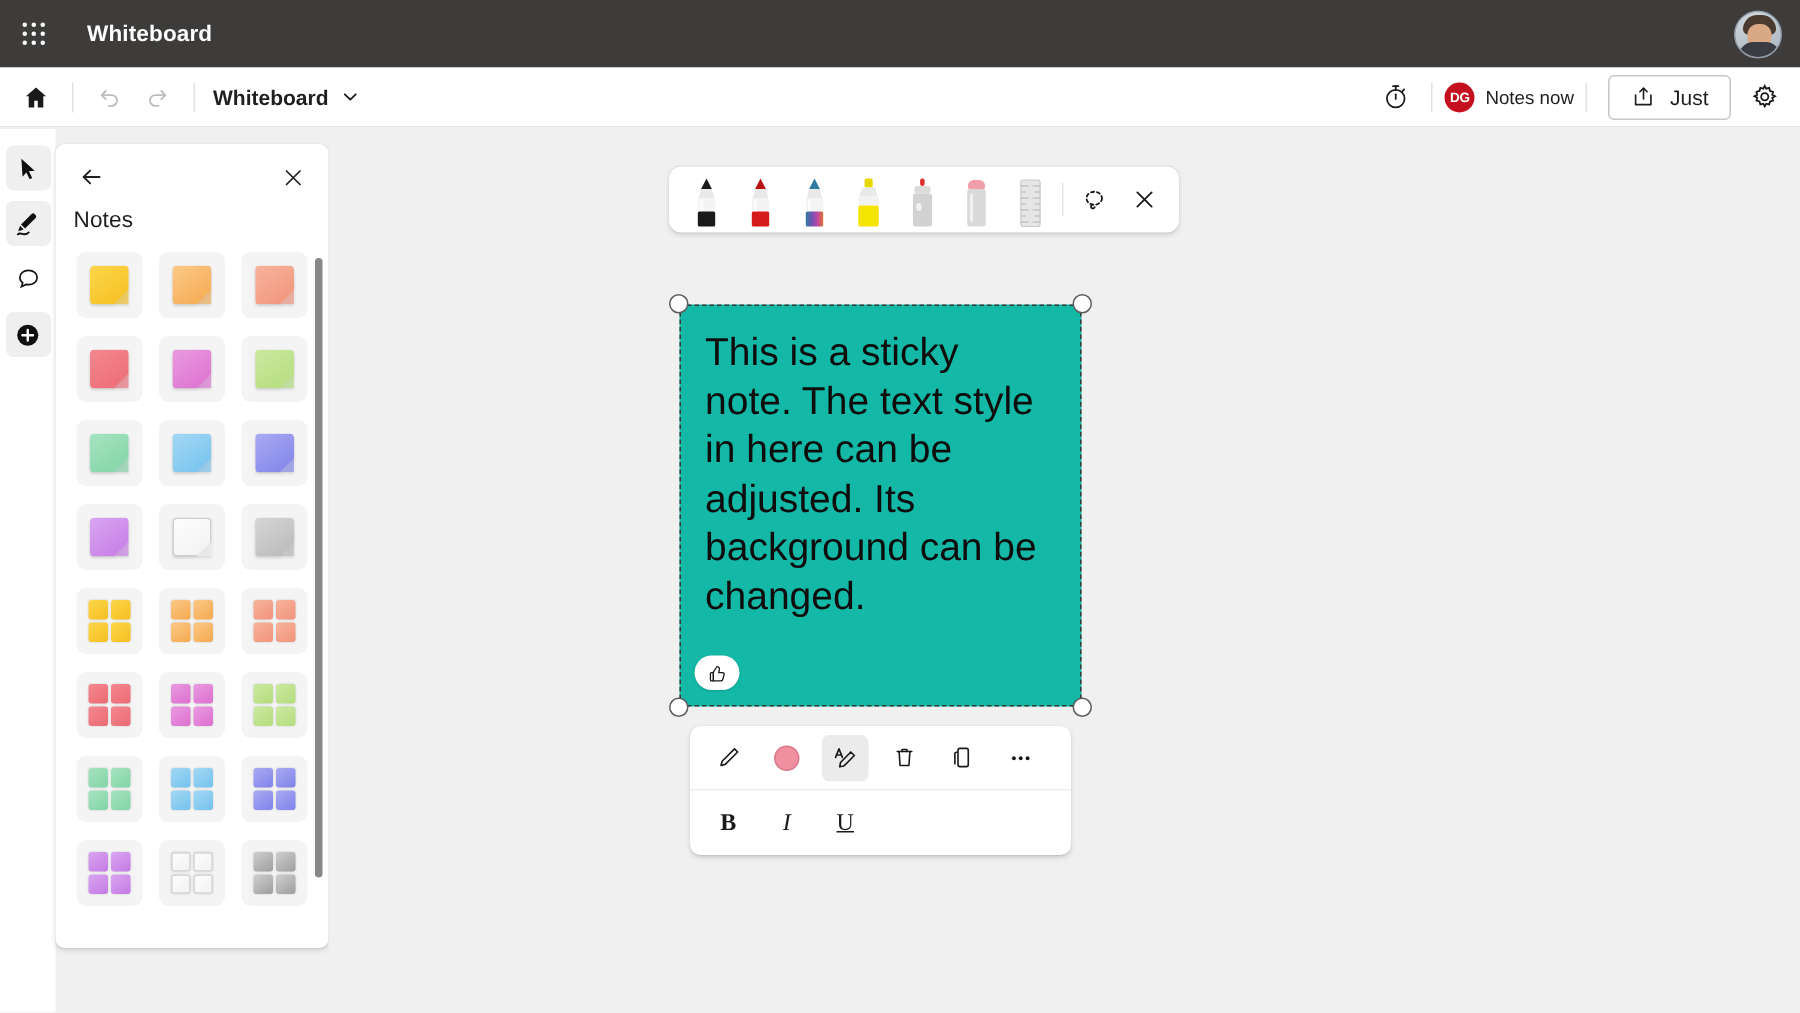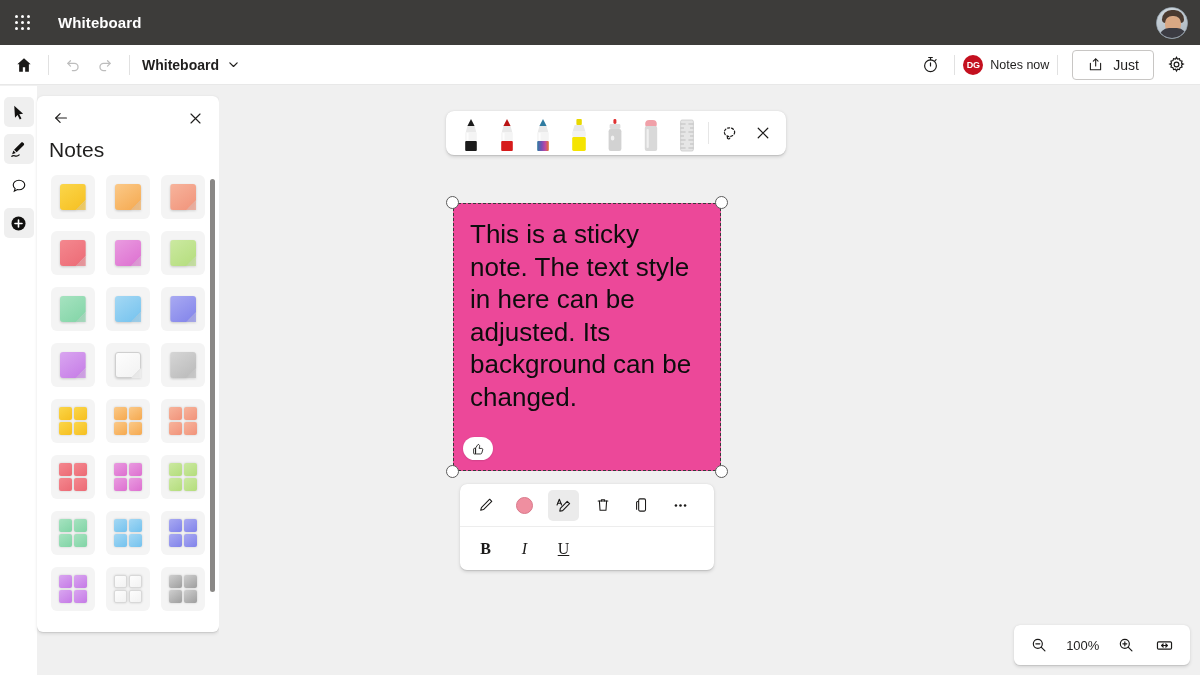--- a/index.html
+++ b/index.html
@@ -91,21 +91,21 @@
     position: absolute; top: 96px; left: 37px; width: 182px; height: 536px;
     background: #ffffff; border-radius: 6px;
     box-shadow: 0 1.6px 3.6px rgba(0,0,0,.10), 0 .3px .9px rgba(0,0,0,.08);
     overflow: hidden;
   }
   .np-head { display: flex; align-items: center; justify-content: space-between; padding: 8px 10px 0 10px; }
   .np-iconbtn {
     width: 28px; height: 28px; display: flex; align-items: center; justify-content: center;
     border-radius: 4px; cursor: pointer; color: #201f1e;
   }
-  .np-title { font-size: 21px; color: #201f1e; padding: 6px 0 7px 12px; letter-spacing: .1px; }
+  .np-title { font-size: 15px; color: #201f1e; padding: 6px 0 7px 12px; letter-spacing: .1px; }
   .np-scroll {
     position: relative; height: 467px; overflow: hidden; padding: 0 8px;
   }
   .swatch-grid { display: grid; grid-template-columns: repeat(3, 1fr); gap: 0px 0px; }
   .swatch-cell {
     height: 56px; display: flex; align-items: center; justify-content: center;
     cursor: pointer;
   }
   .swatch-box {
     width: 44px; height: 44px; border-radius: 6px; background: #f4f4f4;
@@ -661,21 +661,21 @@
         </svg>
       </div>
       <div class="tb-iconbtn">
         <svg width="18" height="18" viewBox="0 0 20 20" fill="none" stroke="currentColor" stroke-width="1.35" stroke-linecap="round">
           <path d="M4.7 4.7 15.3 15.3M15.3 4.7 4.7 15.3"></path>
         </svg>
       </div>
     </div>
 
     <div class="sticky-wrap">
-      <div class="sticky" style="background: #ec4899;">
+      <div class="sticky" style="background: #14b8a6;">
         <div class="sticky-text">This is a sticky note. The text style in here can be adjusted. Its background can be changed.</div>
       </div>
       <div class="react-btn">
         <svg width="15" height="15" viewBox="0 0 20 20" fill="none" stroke="#1b1a19" stroke-width="1.15" stroke-linejoin="round">
           <path d="M7.2 17.3h5.5c.8 0 1.5-.5 1.7-1.3l1.3-4.4c.2-.8-.4-1.7-1.3-1.7h-3.5l.6-2.9c.2-1.1-.5-2.2-1.6-2.4-.4-.1-.8.1-1 .5L6.1 9.4v7.9z"></path>
           <path d="M6.1 9.8H4.4c-.5 0-.9.4-.9.9v5.7c0 .5.4.9.9.9h1.7z"></path>
         </svg>
       </div>
       <div class="handle tl"></div>
       <div class="handle tr"></div>
@@ -721,40 +721,15 @@
           </svg>
         </div>
       </div>
       <div class="ctx-row">
         <div class="fmt-btn fmt-b">B</div>
         <div class="fmt-btn fmt-i">I</div>
         <div class="fmt-btn fmt-u">U</div>
       </div>
     </div>
 
-    <div class="zoom-widget">
-      <div class="zoom-btn">
-        <svg width="18" height="18" viewBox="0 0 20 20" fill="none" stroke="currentColor" stroke-width="1.3" stroke-linecap="round">
-          <circle cx="8.7" cy="8.7" r="5"></circle>
-            <path d="M12.4 12.4 16.6 16.6"></path>
-            <path d="M6.5 8.7h4.4"></path>
-        </svg>
-      </div>
-      <div class="zoom-level">100%</div>
-      <div class="zoom-btn">
-        <svg width="18" height="18" viewBox="0 0 20 20" fill="none" stroke="currentColor" stroke-width="1.3" stroke-linecap="round">
-          <circle cx="8.7" cy="8.7" r="5"></circle>
-            <path d="M12.4 12.4 16.6 16.6"></path>
-          <path d="M6.5 8.7h4.4M8.7 6.5v4.4"></path>
-        </svg>
-      </div>
-      <div class="zoom-btn">
-        <svg width="19" height="19" viewBox="0 0 20 20" fill="none" stroke="currentColor" stroke-width="1.25" stroke-linecap="round" stroke-linejoin="round">
-          <rect x="2.6" y="6.2" width="14.8" height="7.6" rx="1.2"></rect>
-          <path d="M7 10h6"></path>
-            <path d="M8.6 8.4 7 10l1.6 1.6"></path>
-            <path d="M11.4 8.4 13 10l-1.6 1.6"></path>
-        </svg>
-      </div>
-    </div>
 
   </div>
 </div>
 
 </body></html>

